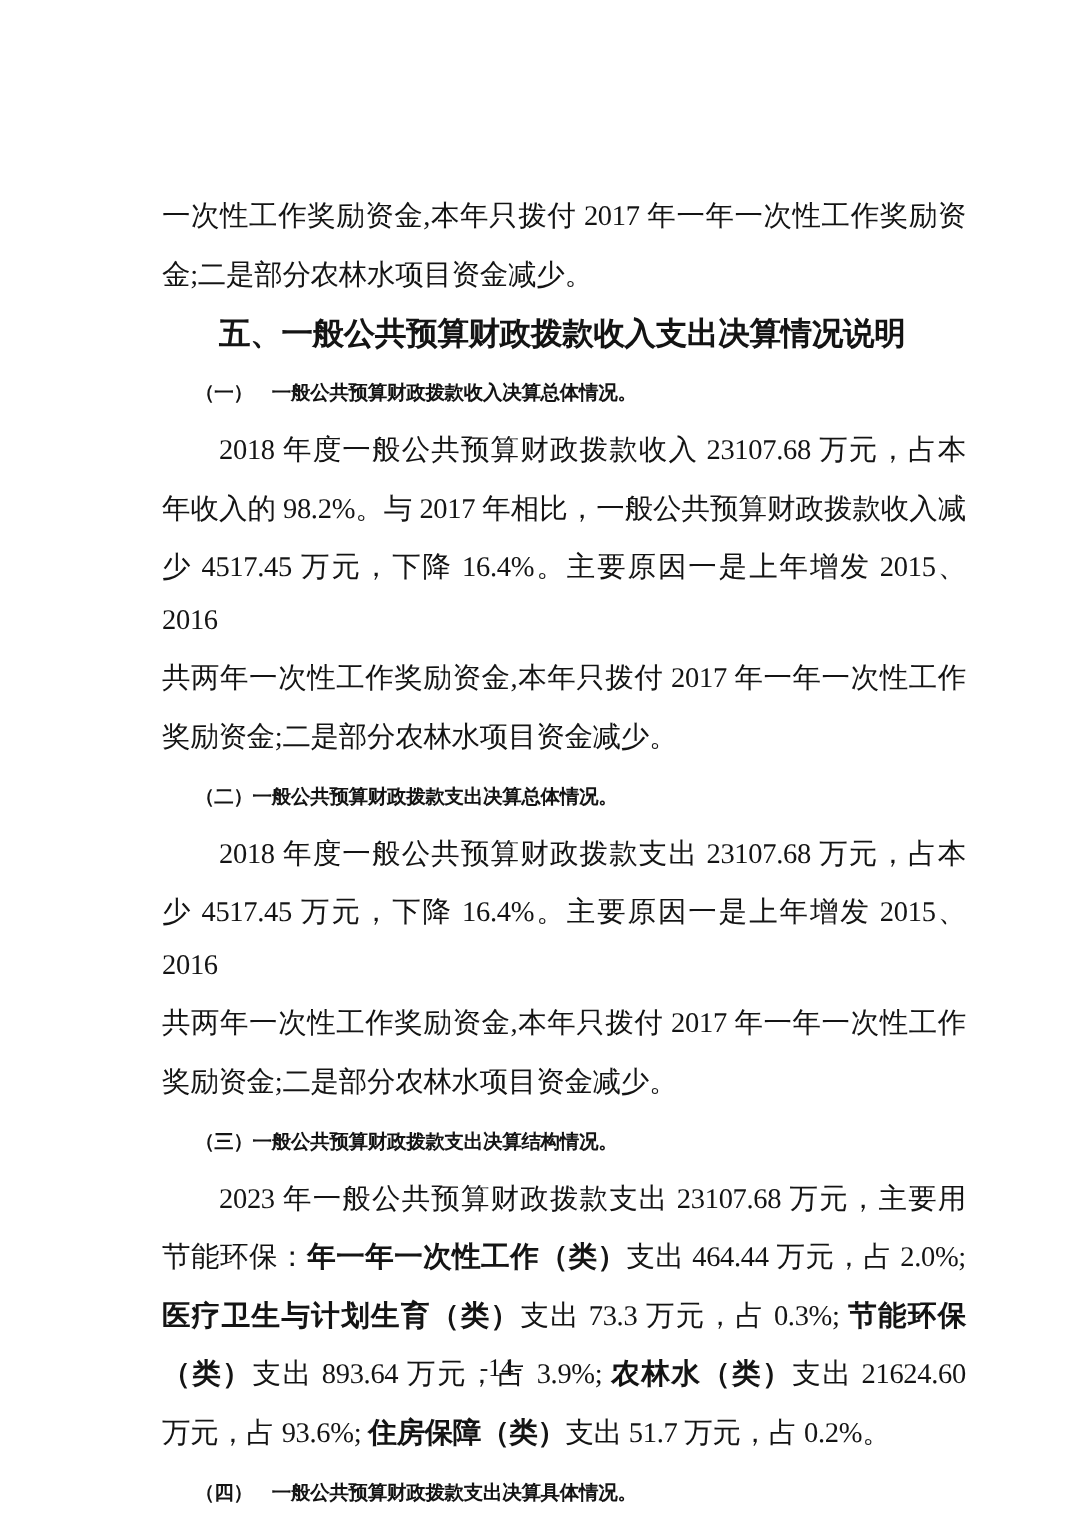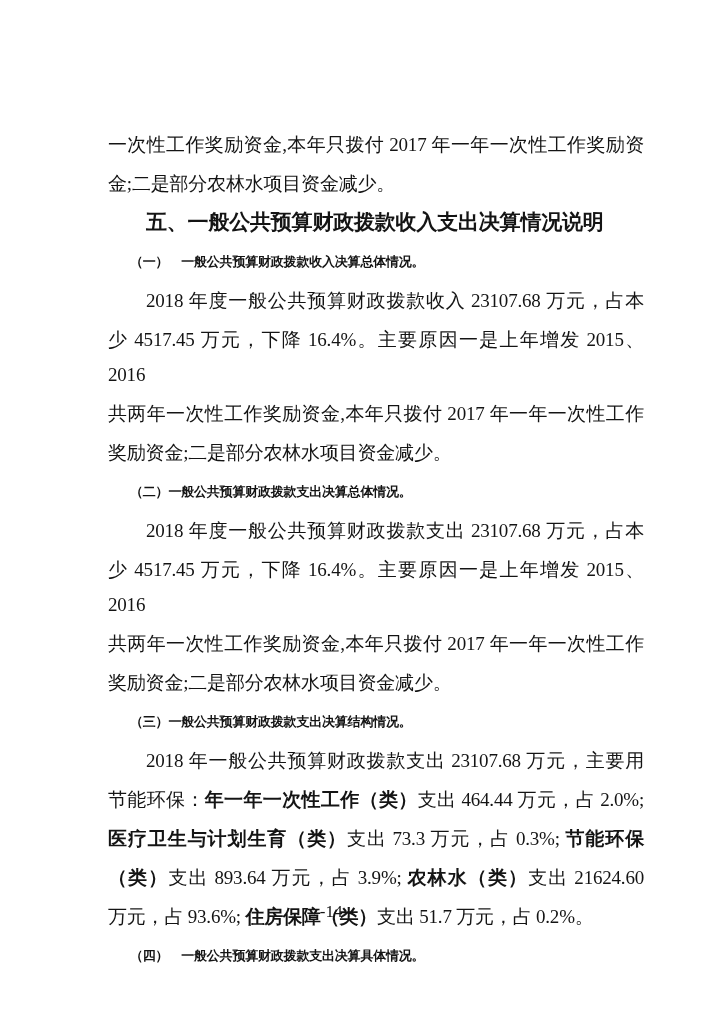--- a/index.html
+++ b/index.html
@@ -66,36 +66,37 @@
     <div>
       <div class="tline">一次性工作奖励资金,本年只拨付 2017 年一年一次性工作奖励资</div>
       <div class="tline last">金;二是部分农林水项目资金减少。</div>
     </div>
 
     <h2 class="h-major">五、一般公共预算财政拨款收入支出决算情况说明</h2>
 
     <h3 class="h-sub">（一）　一般公共预算财政拨款收入决算总体情况。</h3>
     <div>
       <div class="tline indent">2018 年度一般公共预算财政拨款收入 23107.68 万元，占本</div>
+      <div class="tline">年收入的 98.2%。与 2017 年相比，一般公共预算财政拨款收入减</div>
       <div class="tline">少 4517.45 万元，下降 16.4%。主要原因一是上年增发 2015、2016</div>
       <div class="tline">共两年一次性工作奖励资金,本年只拨付 2017 年一年一次性工作</div>
       <div class="tline last">奖励资金;二是部分农林水项目资金减少。</div>
     </div>
 
     <h3 class="h-sub">（二）一般公共预算财政拨款支出决算总体情况。</h3>
     <div>
       <div class="tline indent">2018 年度一般公共预算财政拨款支出 23107.68 万元，占本</div>
       <div class="tline">少 4517.45 万元，下降 16.4%。主要原因一是上年增发 2015、2016</div>
       <div class="tline">共两年一次性工作奖励资金,本年只拨付 2017 年一年一次性工作</div>
       <div class="tline last">奖励资金;二是部分农林水项目资金减少。</div>
     </div>
 
     <h3 class="h-sub">（三）一般公共预算财政拨款支出决算结构情况。</h3>
     <div>
-      <div class="tline indent">2018 年一般公共预算财政拨款支出 23107.68 万元，主要用</div>
+      <div class="tline indent">2023 年一般公共预算财政拨款支出 23107.68 万元，主要用</div>
       <div class="tline"><span>节能环保：</span><strong class="b">年一年一次性工作（类）</strong><span>支出 464.44 万元，占 2.0%;</span></div>
       <div class="tline"><strong class="b">医疗卫生与计划生育（类）</strong><span>支出 73.3 万元，占 0.3%; </span><strong class="b">节能环保</strong></div>
       <div class="tline"><strong class="b">（类）</strong><span>支出 893.64 万元，占 3.9%; </span><strong class="b">农林水（类）</strong><span>支出 21624.60</span></div>
       <div class="tline last"><span>万元，占 93.6%; </span><strong class="b">住房保障（类）</strong><span>支出 51.7 万元，占 0.2%。</span></div>
     </div>
 
     <h3 class="h-sub">（四）　一般公共预算财政拨款支出决算具体情况。</h3>
 
   </div>
 

